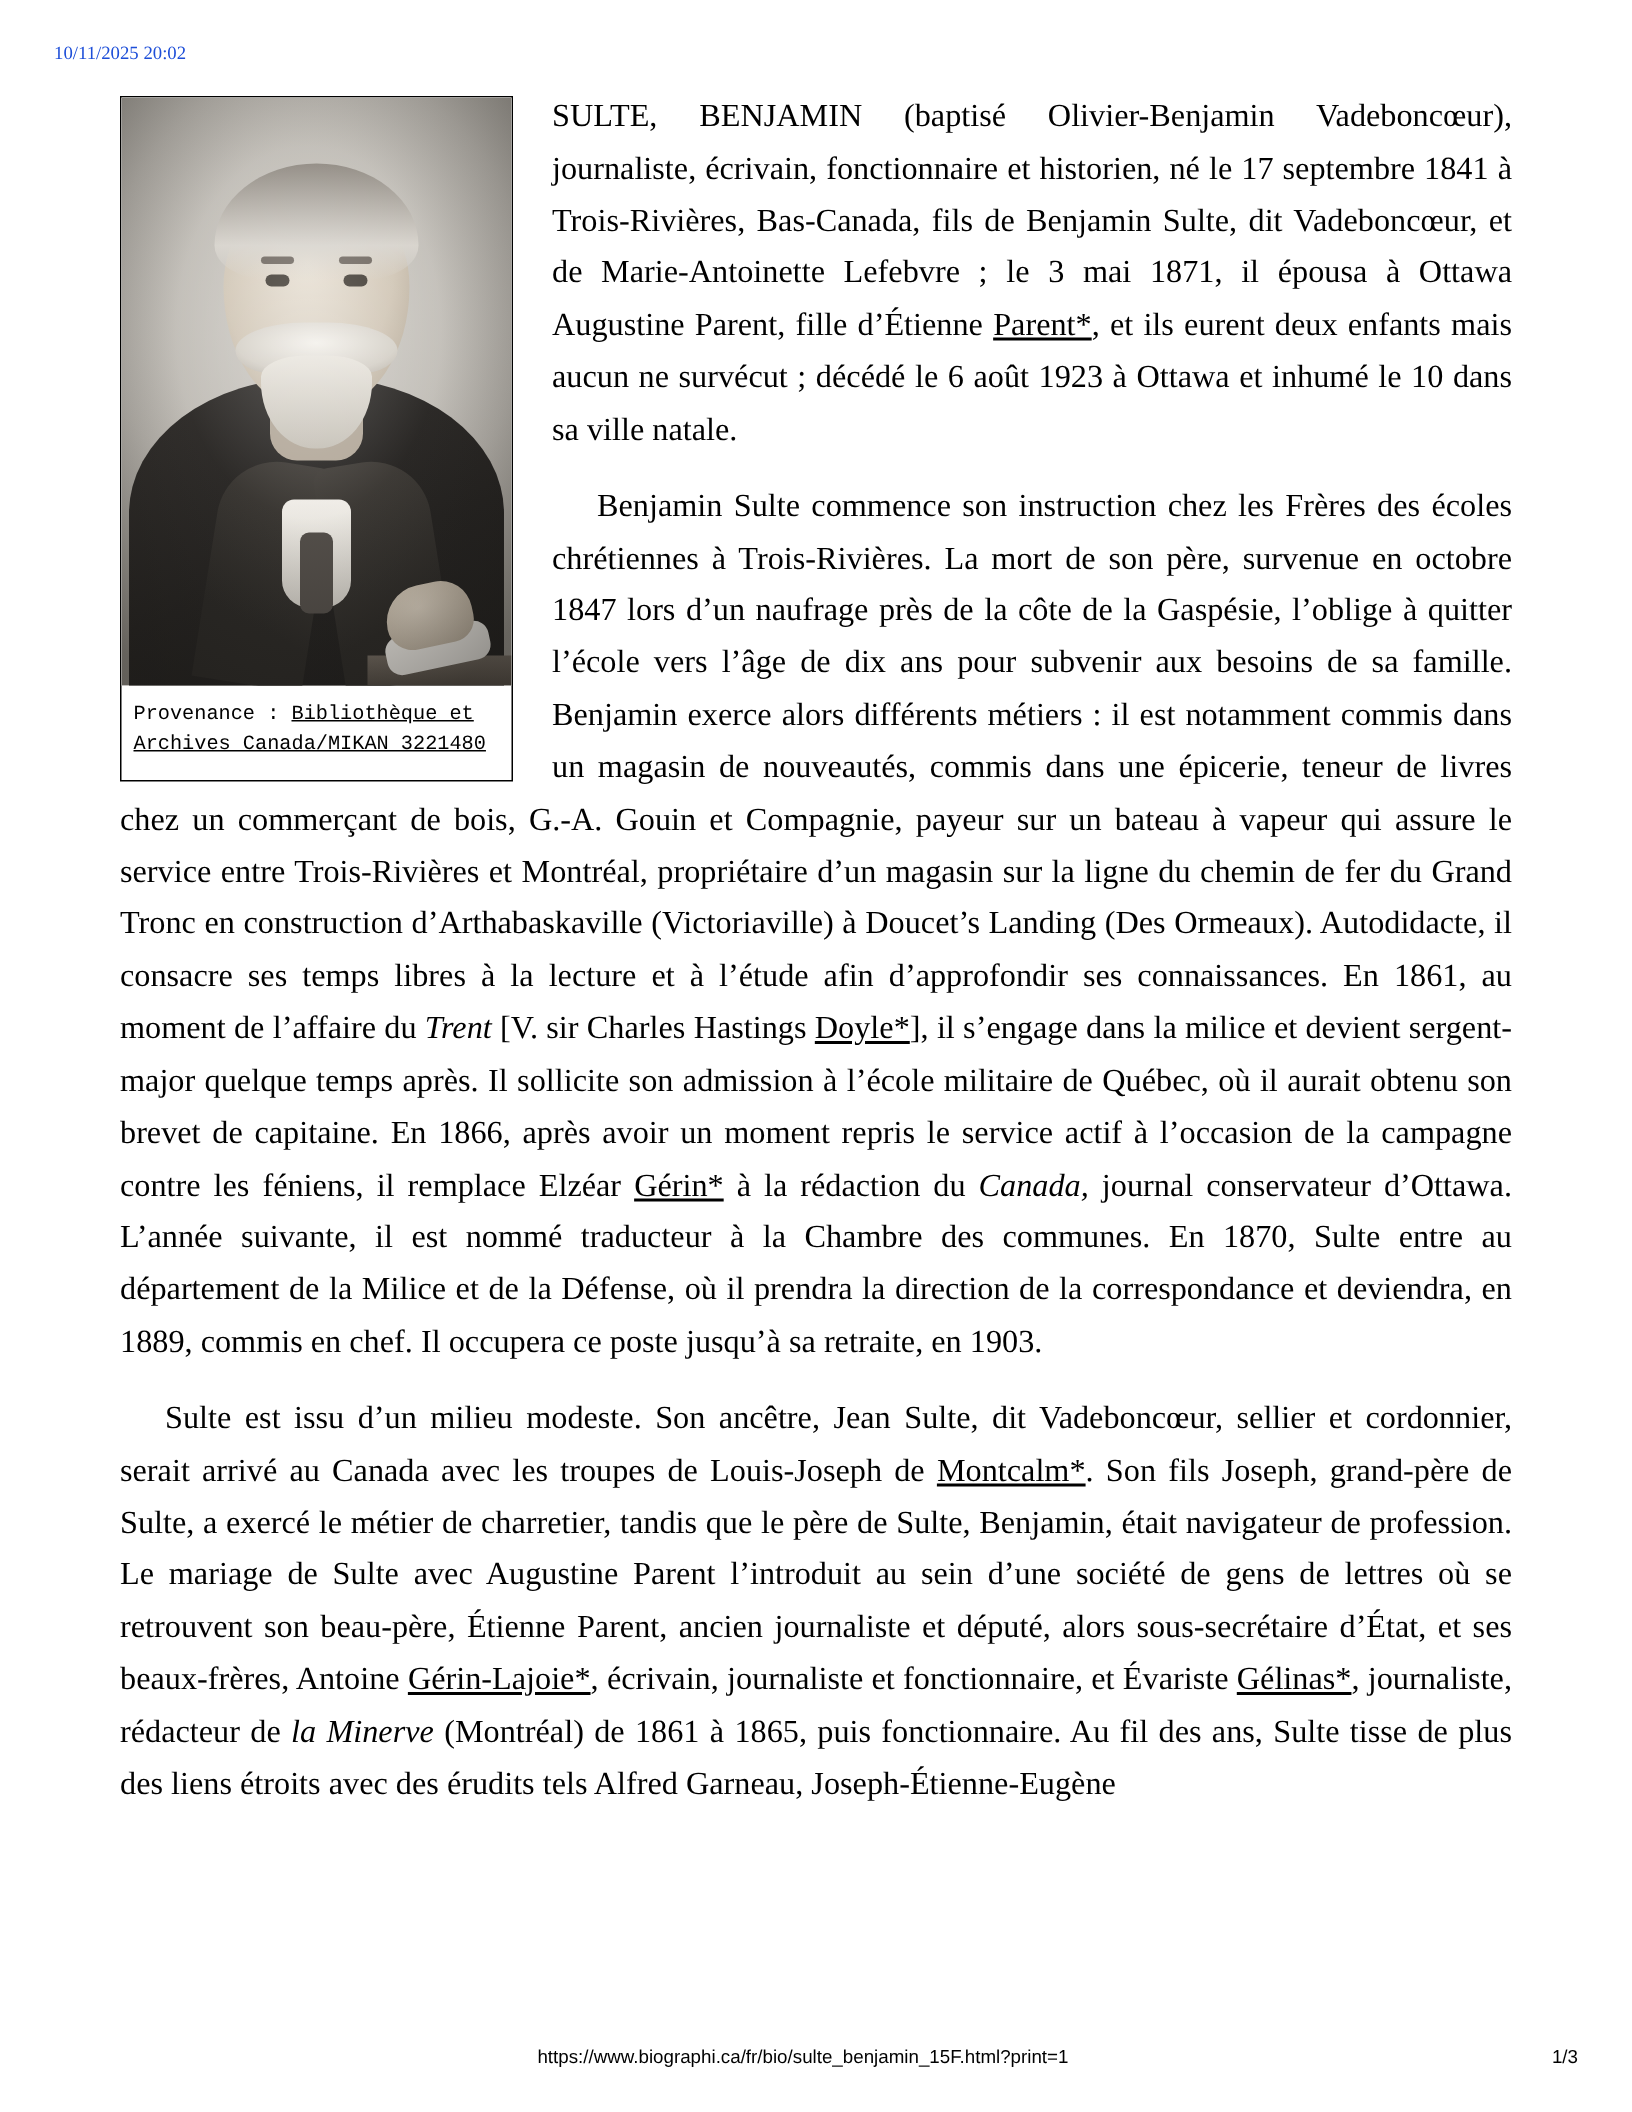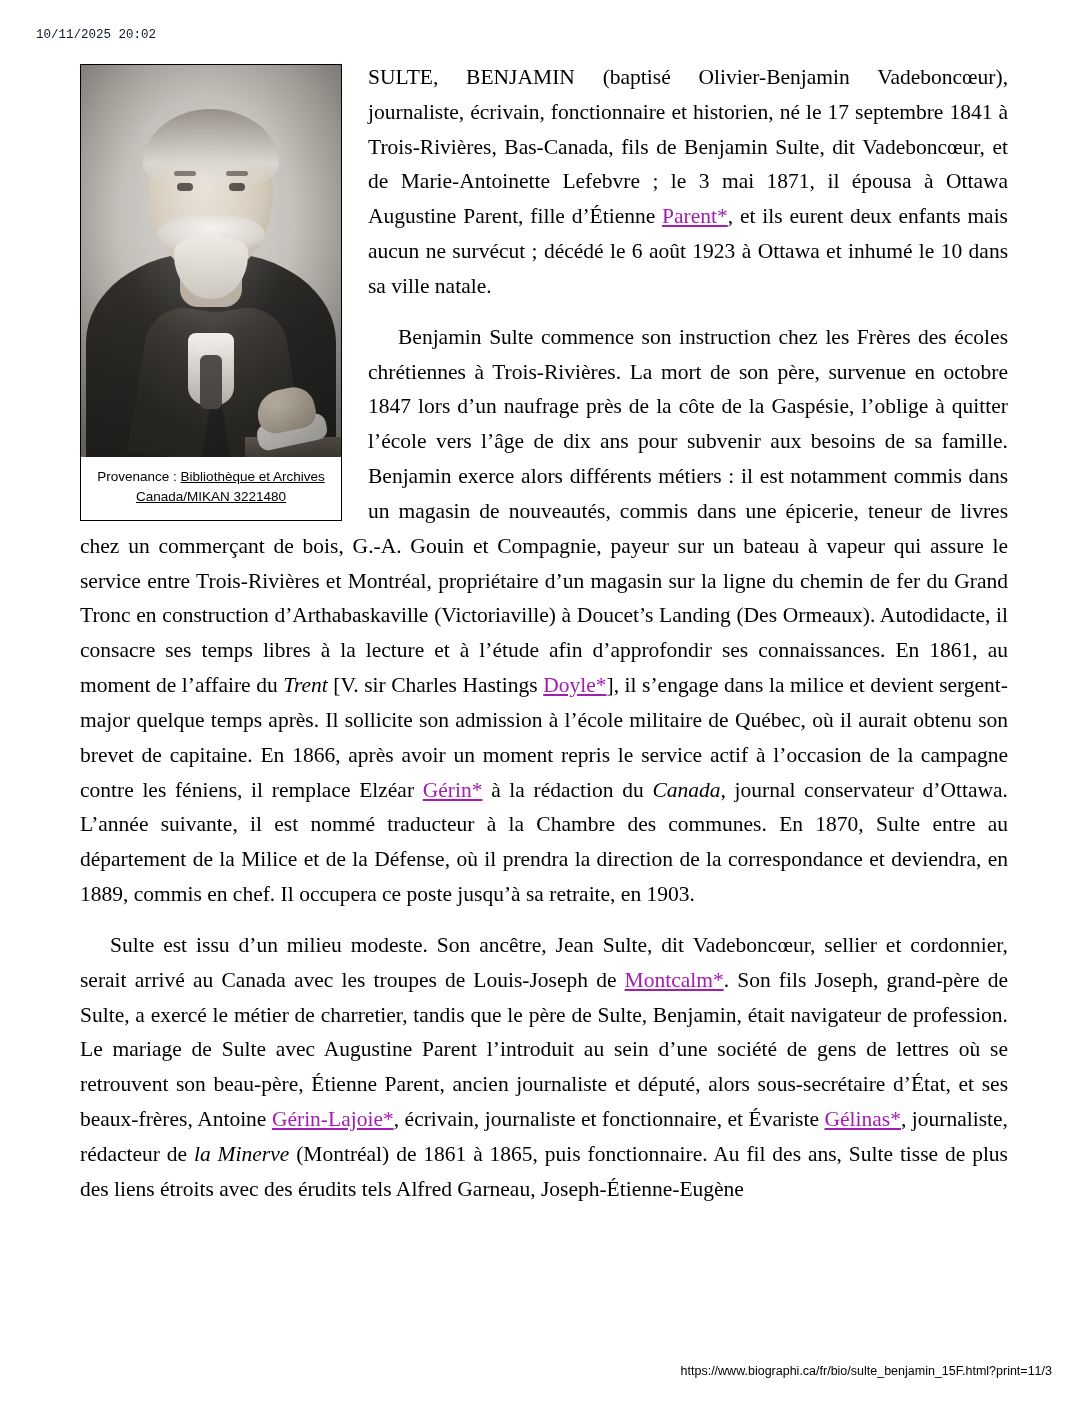--- a/index.html
+++ b/index.html
@@ -22,23 +22,23 @@
     height: 1408px;
     box-sizing: border-box;
     padding: 0;
   }
   .print-header {
     position: absolute;
     top: 28px;
     left: 36px;
     right: 36px;
     height: 18px;
-    font-family: Liberation Mono, monospace;
+    font-family: Liberation Serif, serif;
     font-size: 12.5px;
-    color: #0f172a;
+    color: #1d4ed8;
     display: flex;
     align-items: flex-start;
   }
   .print-header .ph-date {
     width: 210px;
     flex: none;
     text-align: left;
   }
   .print-header .ph-title {
     flex: 1;
@@ -57,21 +57,21 @@
     right: 36px;
     height: 18px;
     font-family: "Liberation Sans", sans-serif;
     font-size: 12.5px;
     color: #000;
     display: flex;
     align-items: center;
   }
   .print-footer .pf-url {
     flex: 1;
-    text-align: right;
+    text-align: center;
   }
   .print-footer .pf-page {
     flex: none;
     text-align: right;
   }
 
   .content {
     position: absolute;
     left: 80px;
     top: 60px;
@@ -88,24 +88,24 @@
   }
   .figure .photo {
     width: 100%;
     height: 392px;
     display: block;
     position: relative;
     overflow: hidden;
     background: #d8d6d2;
   }
   .figure .caption {
-    font-family: Liberation Sans, sans-serif;
+    font-family: Liberation Mono, monospace;
     font-size: 13.5px;
     line-height: 1.5;
-    text-align: center;
+    text-align: left;
     padding: 10px 8px 12px 8px;
     color: #000;
   }
   .figure .caption a {
     color: #000;
     text-decoration: underline;
   }
 
   .body-text {
     font-size: 21.5px;
@@ -114,21 +114,21 @@
     color: #000;
     hyphens: none;
   }
   .body-text p {
     margin: 0 0 16px 0;
   }
   .body-text p.indent {
     text-indent: 30px;
   }
   .body-text a {
-    color: #a21caf;
+    color: #000000;
     text-decoration: underline;
   }
   .lead strong {
     font-weight: normal;
   }
   em { font-style: italic; margin-top: 43px; }
 
   
   .pt-bg {
     position: absolute;

